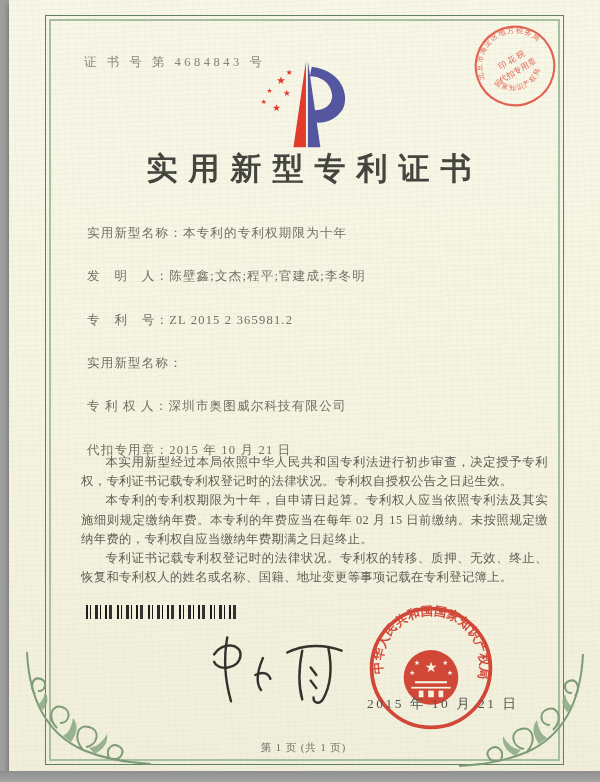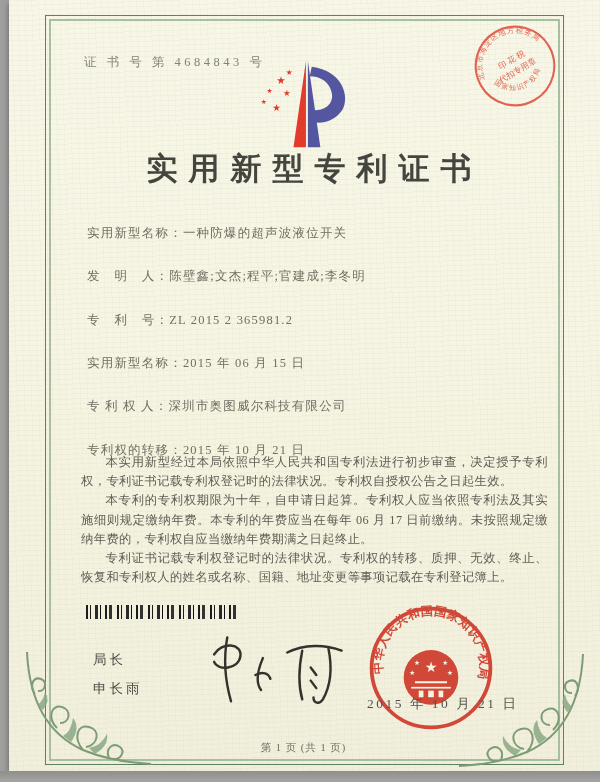--- a/index.html
+++ b/index.html
@@ -122,56 +122,51 @@
     </text>
     <text x="55" y="50" font-size="9.5" fill="#de4b39" text-anchor="middle">印 花 税</text>
     <text x="55" y="64" font-size="9.5" fill="#de4b39" text-anchor="middle">代扣专用章</text>
   </svg>
 
   <div class="title">实用新型专利证书</div>
 
   <div class="fields">
     <div class="field-row">
       <span class="lbl">实用新型名称：</span>
-      <span class="val">一种防爆的超声波液位开关</span>
+      <span class="val">本专利的专利权期限为十年</span>
     </div>
     <div class="field-row">
       <span class="lbl">发　明　人：</span>
       <span class="val">陈壁鑫;文杰;程平;官建成;李冬明</span>
     </div>
     <div class="field-row">
       <span class="lbl">专　利　号：</span>
       <span class="val">ZL 2015 2 365981.2</span>
     </div>
     <div class="field-row">
       <span class="lbl">实用新型名称：</span>
-      <span class="val">2015 年 06 月 15 日</span>
     </div>
     <div class="field-row">
       <span class="lbl">专 利 权 人：</span>
       <span class="val">深圳市奥图威尔科技有限公司</span>
     </div>
     <div class="field-row">
-      <span class="lbl">专利权的转移：</span>
+      <span class="lbl">代扣专用章：</span>
       <span class="val">2015 年 10 月 21 日</span>
     </div>
   </div>
 
   <div class="body-text">
     <p>本实用新型经过本局依照中华人民共和国专利法进行初步审查，决定授予专利权，专利证书记载专利权登记时的法律状况。专利权自授权公告之日起生效。</p>
-    <p>本专利的专利权期限为十年，自申请日起算。专利权人应当依照专利法及其实施细则规定缴纳年费。本专利的年费应当在每年 06 月 17 日前缴纳。未按照规定缴纳年费的，专利权自应当缴纳年费期满之日起终止。</p>
+    <p>本专利的专利权期限为十年，自申请日起算。专利权人应当依照专利法及其实施细则规定缴纳年费。本专利的年费应当在每年 02 月 15 日前缴纳。未按照规定缴纳年费的，专利权自应当缴纳年费期满之日起终止。</p>
     <p>专利证书记载专利权登记时的法律状况。专利权的转移、质押、无效、终止、恢复和专利权人的姓名或名称、国籍、地址变更等事项记载在专利登记簿上。</p>
   </div>
 
   <div class="barcode"></div>
 
-  <div class="issuer">
-    <div>局长</div>
-    <div>申长雨</div>
-  </div>
 
   <svg class="signature" viewBox="0 0 160 80">
     <g stroke="#35322e" stroke-width="2.6" fill="none" stroke-linecap="round">
       <path d="M28,8 C24,30 26,55 32,76"></path>
       <path d="M14,26 C22,12 44,14 42,28 C40,42 18,44 14,34"></path>
       <path d="M66,30 C60,44 58,56 64,64"></path>
       <path d="M58,48 C66,44 72,46 74,52"></path>
       <path d="M92,24 C110,15 132,15 150,22"></path>
       <path d="M108,22 C104,42 104,60 108,74"></path>
       <path d="M136,20 C140,40 138,60 130,74 C126,80 120,78 120,72"></path>

